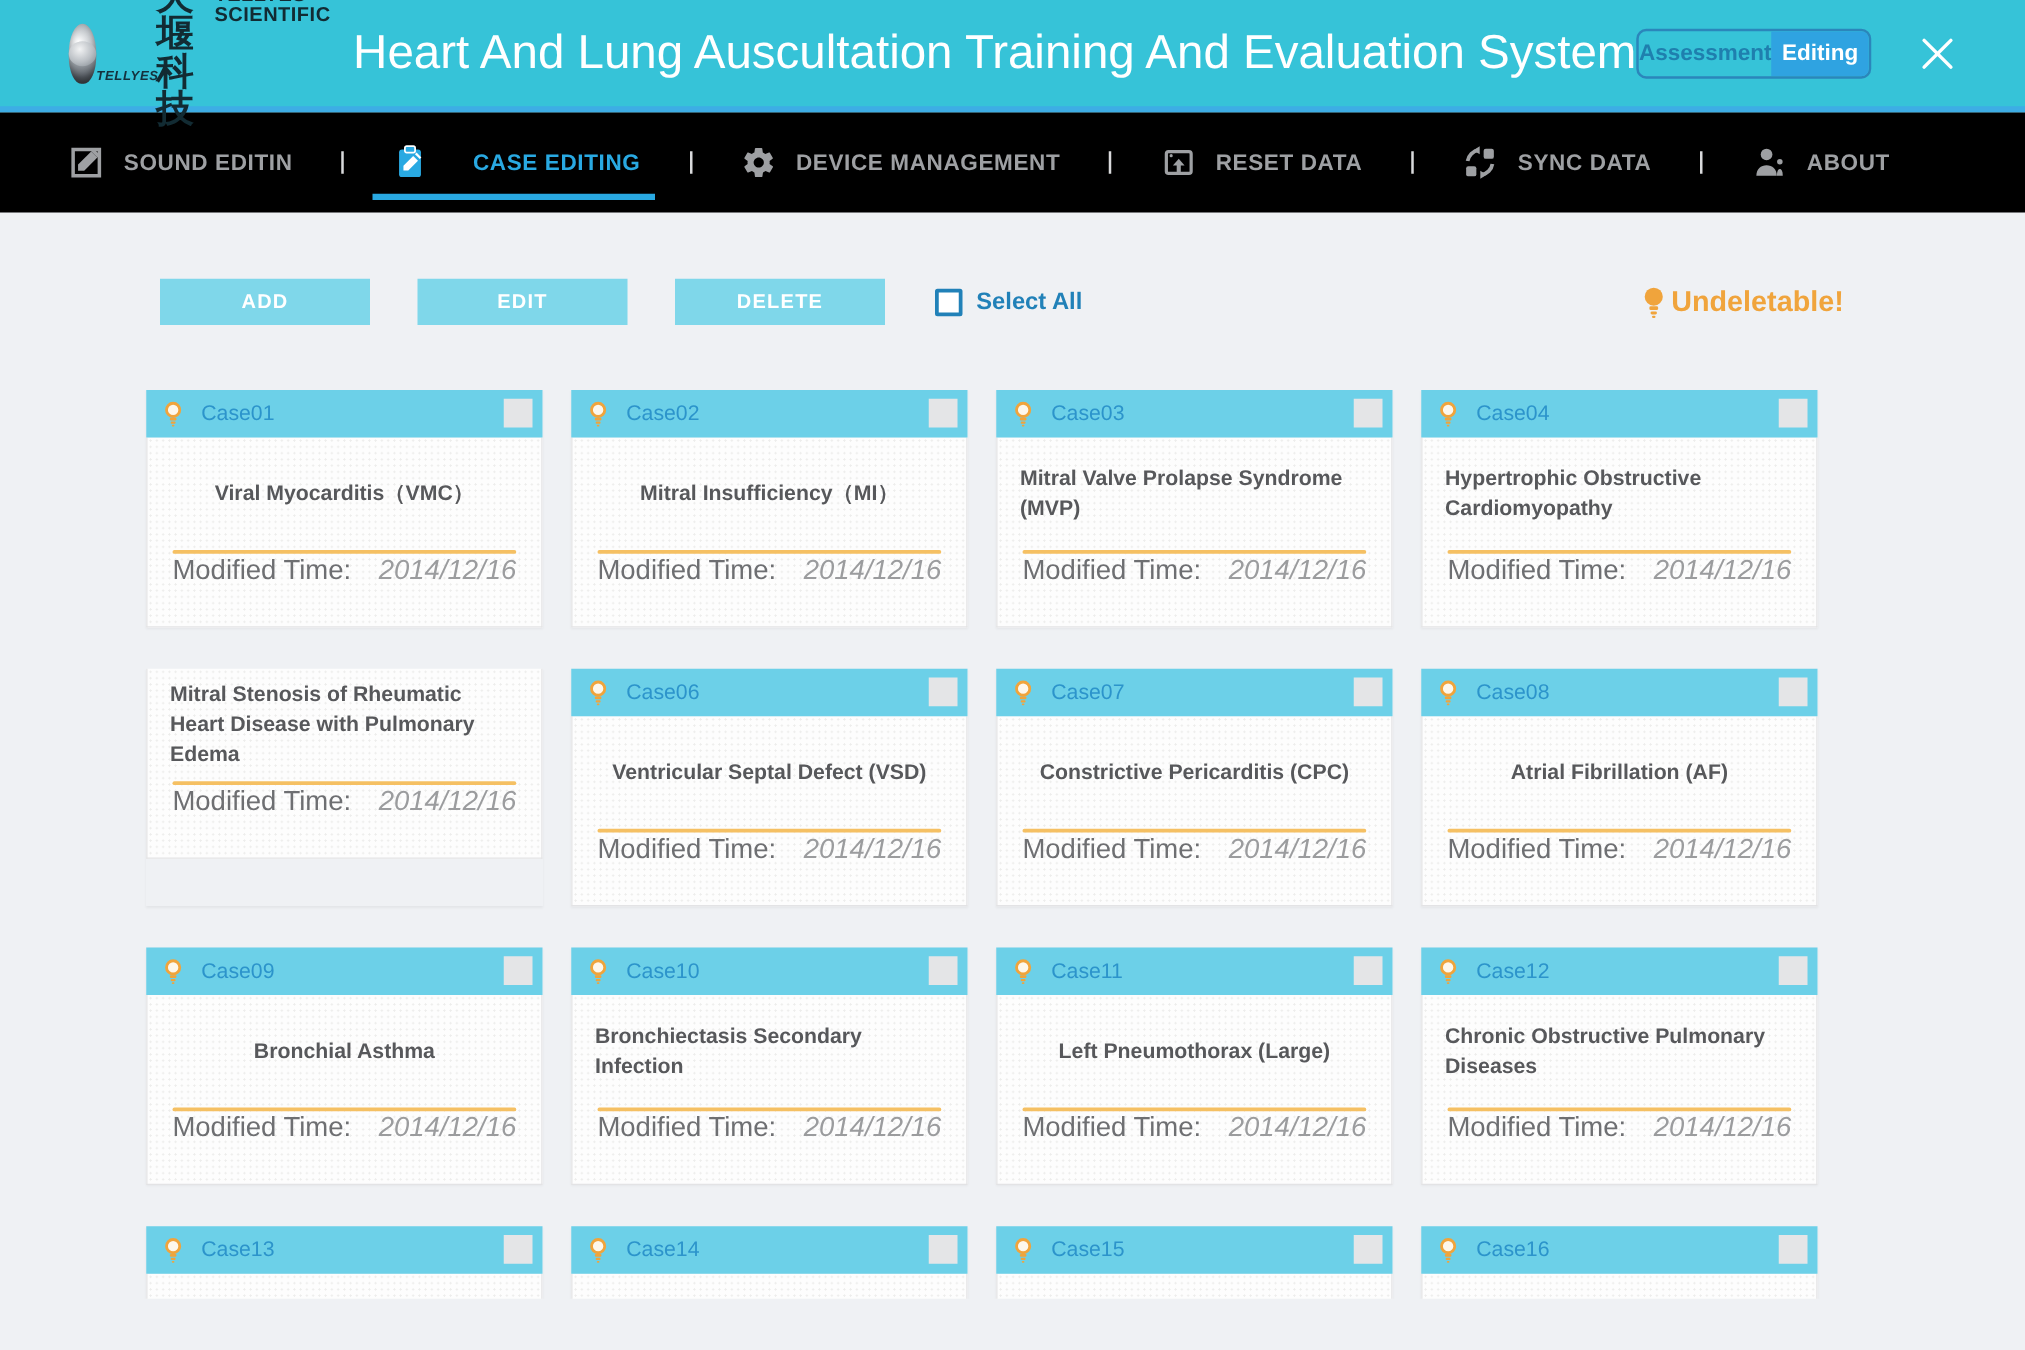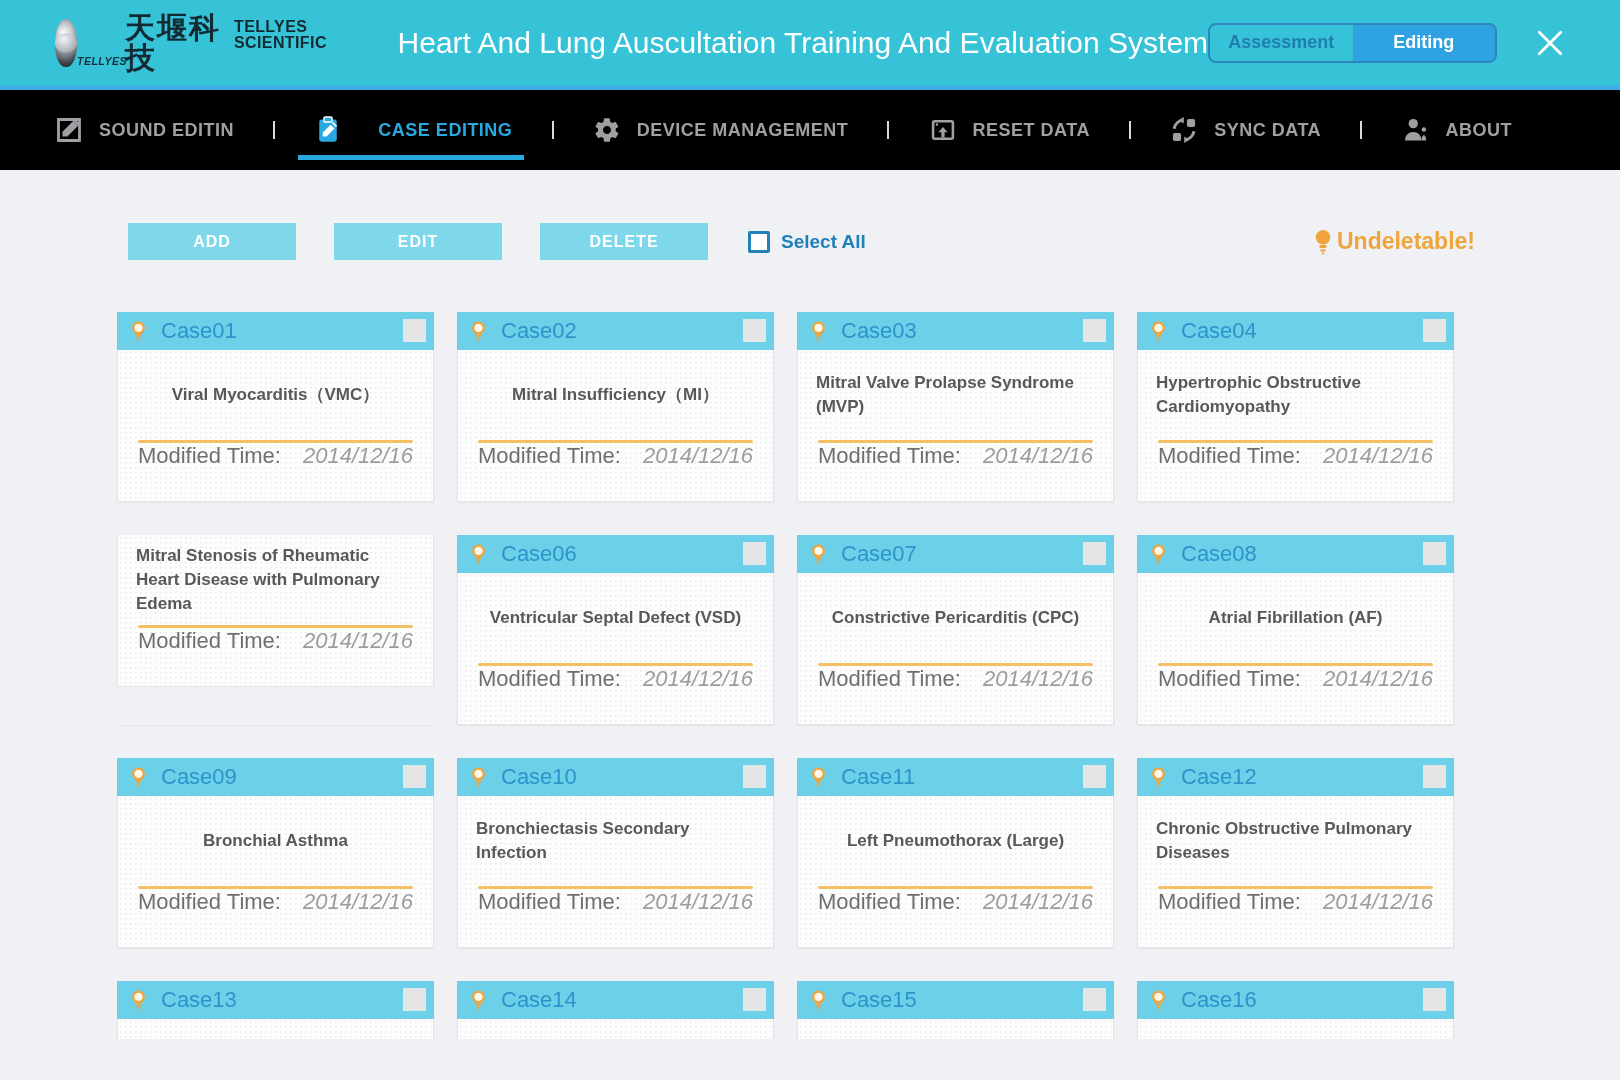--- a/index.html
+++ b/index.html
@@ -23,21 +23,21 @@
     width:50px; height:48px; border-radius:50% 50% 46% 46%;
     background:radial-gradient(circle at 36% 30%, #ffffff 0%, #d9dcdf 18%, #9aa0a6 48%, #565c63 78%, #3b4046 100%);
     box-shadow:inset 0 -4px 6px rgba(0,0,0,.35);
   }
   .sphere::after{ content:""; display:block; width:22px; height:20px; margin:14px auto 0;
     border-radius:50%; background:radial-gradient(circle at 40% 32%, #f2f3f4, #b9bec3 55%, #7c848b); }
   .sphere-caption { font-size:10.5px; font-weight:bold; color:#14323e; letter-spacing:.5px; margin-top:2px; }
   .brand { display:flex; flex-direction:row; line-height:1;justify-content:space-between; }
   .brand-cn { font-size:30px; font-weight:bold; color:#122b33; letter-spacing:2px; }
   .brand-en { font-size:16px; font-weight:bold; color:#122b33; margin-top:6px; letter-spacing:.4px; }
-  .app-title { color:#fff; font-size:30px; margin-left:18px; white-space:nowrap; font-weight:400; }
+  .app-title { color:#fff; font-size:38px; margin-left:18px; white-space:nowrap; font-weight:400; }
 
   .mode-toggle {
     margin-left:auto; display:flex; border:2px solid var(--toggle-border,#2B86BB);
     border-radius:8px; overflow:hidden; height:40px;
   }
   .mode-btn {
     width:162px; display:flex; align-items:center; justify-content:center;
     font-size:18px; font-weight:bold; cursor:pointer;
     color:var(--toggle-idle-text,#1F7FAE); background:transparent;
   }
@@ -77,21 +77,21 @@
   .undeletable .lbl { font-size:23px; font-weight:bold; color:var(--orange,#F0A43C); }
 
   
   .cards-viewport { margin-top:52px; height:727px; overflow:hidden; padding-left:117px; }
   .cards-grid { display:grid; grid-template-columns:repeat(4,317px); column-gap:23px; row-gap:33px; }
   .card { width:317px; height:190px; box-shadow:0 1px 2px rgba(0,0,0,.05); }
   .card-header {
     height:38px; background:var(--card-header,#6CD0E8);
     display:flex; align-items:center; gap:14px; padding-left:13px; position:relative;
   }
-  .case-id { font-size:22px; color:var(--case-label,#2C94CB); }
+  .case-id { font-size:17px; color:var(--case-label,#2C94CB); }
   .card-checkbox { position:absolute; right:8px; top:7px; width:23px; height:23px; background:#E4E5E7; cursor:pointer; }
   .card-body {
     height:152px; background:#FDFDFD;
     background-image:radial-gradient(circle, #ededec 1px, transparent 1px);
     background-size:5px 5px;
     border:1px solid #E3E3E5; border-top:none;
     display:flex; flex-direction:column;
   }
   .title-wrap { flex:1; display:flex; align-items:center; justify-content:center; padding:0 18px; overflow:hidden; }
   .case-title {

